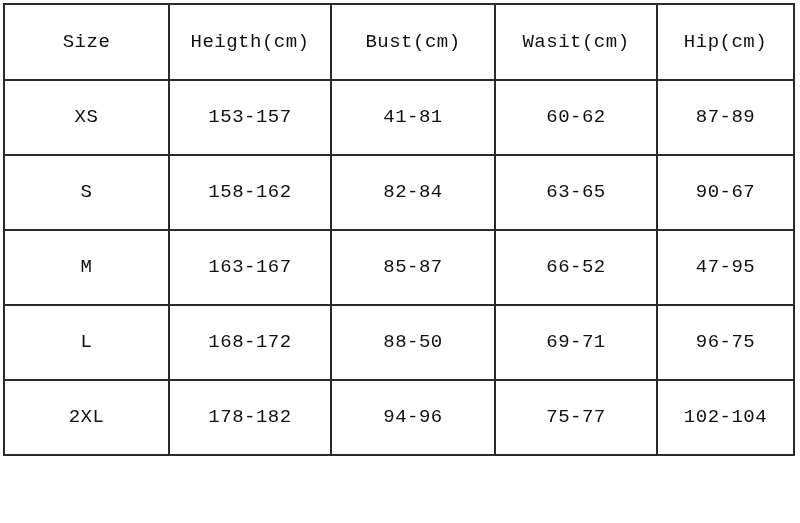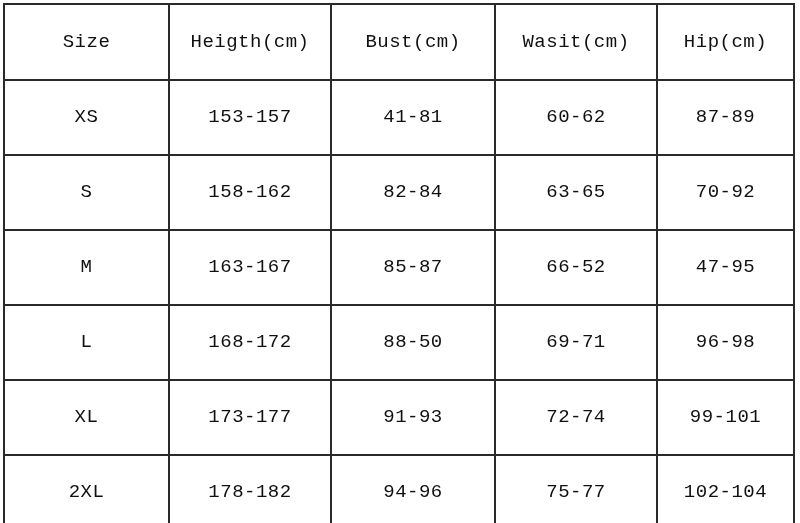--- a/index.html
+++ b/index.html
@@ -88,42 +88,35 @@
         <td>153-157</td>
         <td>41-81</td>
         <td>60-62</td>
         <td>87-89</td>
       </tr>
       <tr>
         <td>S</td>
         <td>158-162</td>
         <td>82-84</td>
         <td>63-65</td>
-        <td>70-92</td>
+        <td>90-67</td>
       </tr>
       <tr>
         <td>M</td>
         <td>163-167</td>
         <td>85-87</td>
         <td>66-52</td>
         <td>47-95</td>
       </tr>
       <tr>
         <td>L</td>
         <td>168-172</td>
         <td>88-50</td>
         <td>69-71</td>
-        <td>96-98</td>
-      </tr>
-      <tr>
-        <td>XL</td>
-        <td>173-177</td>
-        <td>91-93</td>
-        <td>72-74</td>
-        <td>99-101</td>
+        <td>96-75</td>
       </tr>
       <tr>
         <td>2XL</td>
         <td>178-182</td>
         <td>94-96</td>
         <td>75-77</td>
         <td>102-104</td>
       </tr>
 
     </tbody>

